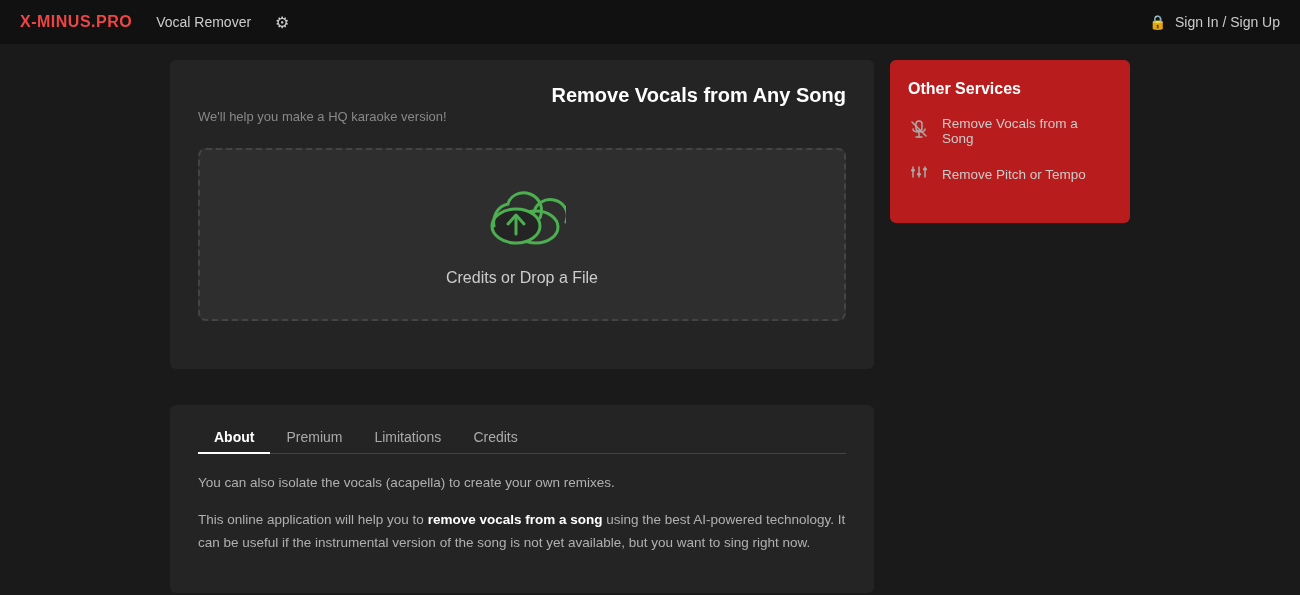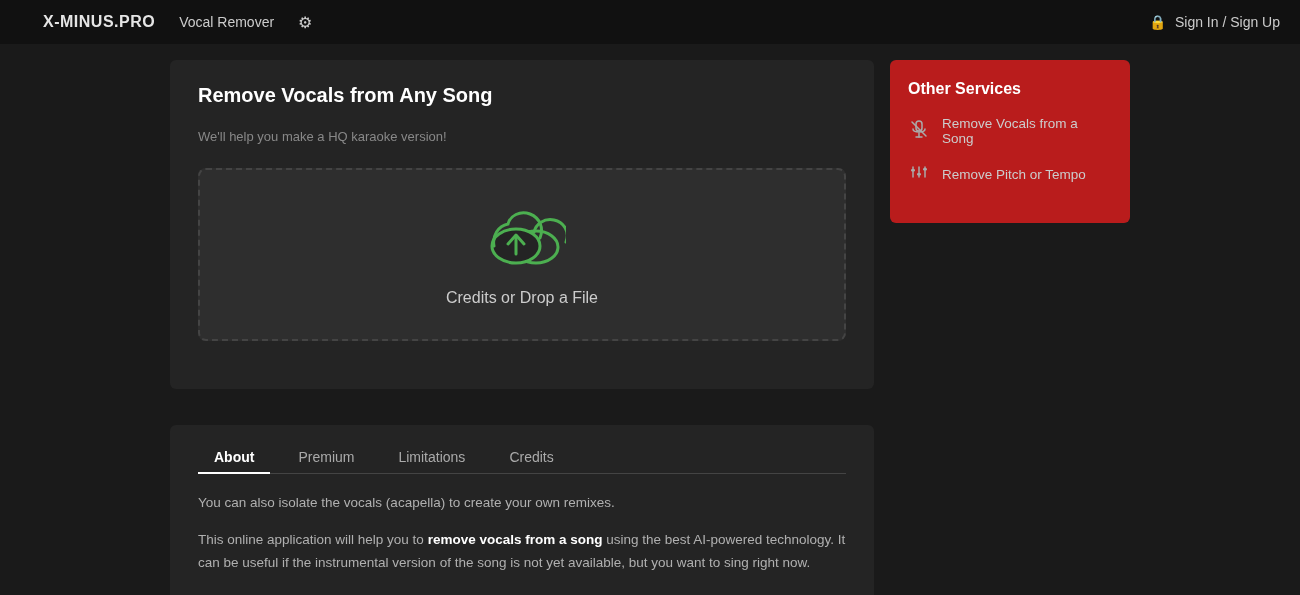--- a/index.html
+++ b/index.html
@@ -21,25 +21,24 @@
       align-items: center;
       padding: 0 20px;
       justify-content: space-between;
     }
     .header-left {
       display: flex;
       align-items: center;
       gap: 24px;
     }
     .logo {
-      color: #e5e5e5;
+      color: #ef4444;
       font-size: 16px;
       font-weight: bold;
       letter-spacing: 0.5px;
-      margin-left: 23px;
     }
     .nav-link {
       color: #cccccc;
       font-size: 14px;
       cursor: pointer;
     }
     .gear-icon {
       color: #cccccc;
       font-size: 16px;
       cursor: pointer;
@@ -68,21 +67,22 @@
       flex: 1;
       background: #242424;
       border-radius: 6px;
       padding: 24px 28px;
     }
 
     .panel-title {
       font-size: 20px;
       font-weight: bold;
       color: #ffffff;
-      margin-bottom: 22px;
+      margin-bottom: 2px;
+      text-align: right;
     }
     .panel-subtitle {
       color: #888888;
       font-size: 13px;
       margin-bottom: 24px;
     }
 
     
     .upload-area {
       background: #2e2e2e;
@@ -129,21 +129,21 @@
 
     
     .tabs-section {
       margin-top: 20px;
       background: #242424;
       border-radius: 6px;
       padding: 16px 28px 24px;
     }
     .tabs-header {
       display: flex;
-      gap: 12px;
+      gap: 0;
       border-bottom: 1px solid #444;
       margin-bottom: 18px;
       text-align: center;
     }
     .tab {
       padding: 8px 16px;
       font-size: 14px;
       color: #aaaaaa;
       cursor: pointer;
       position: relative;

